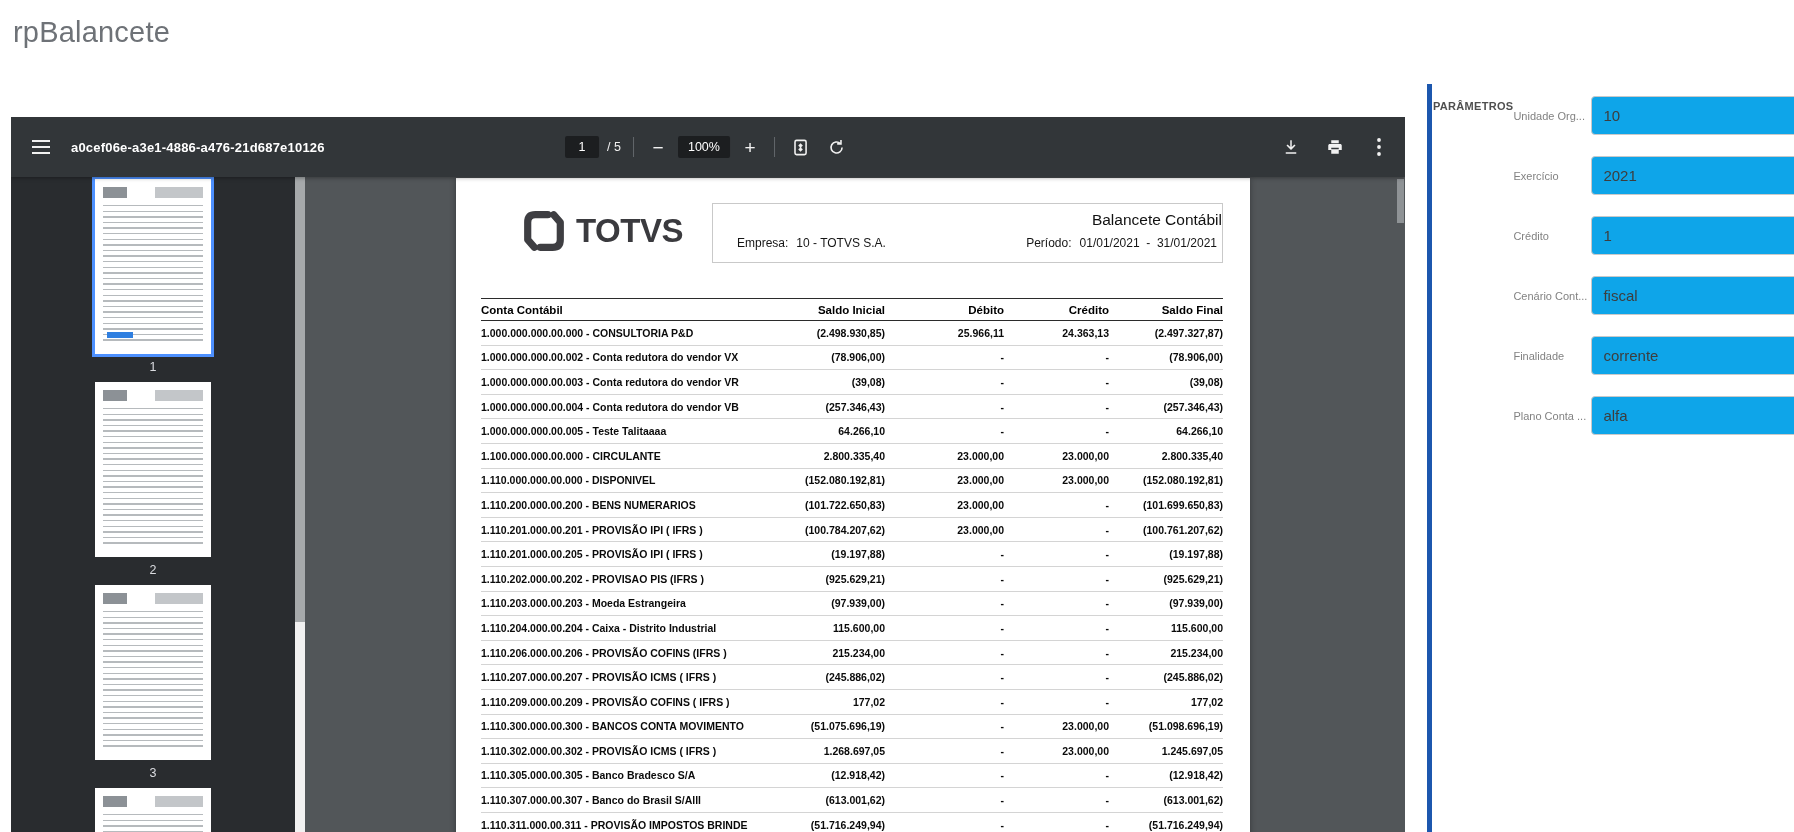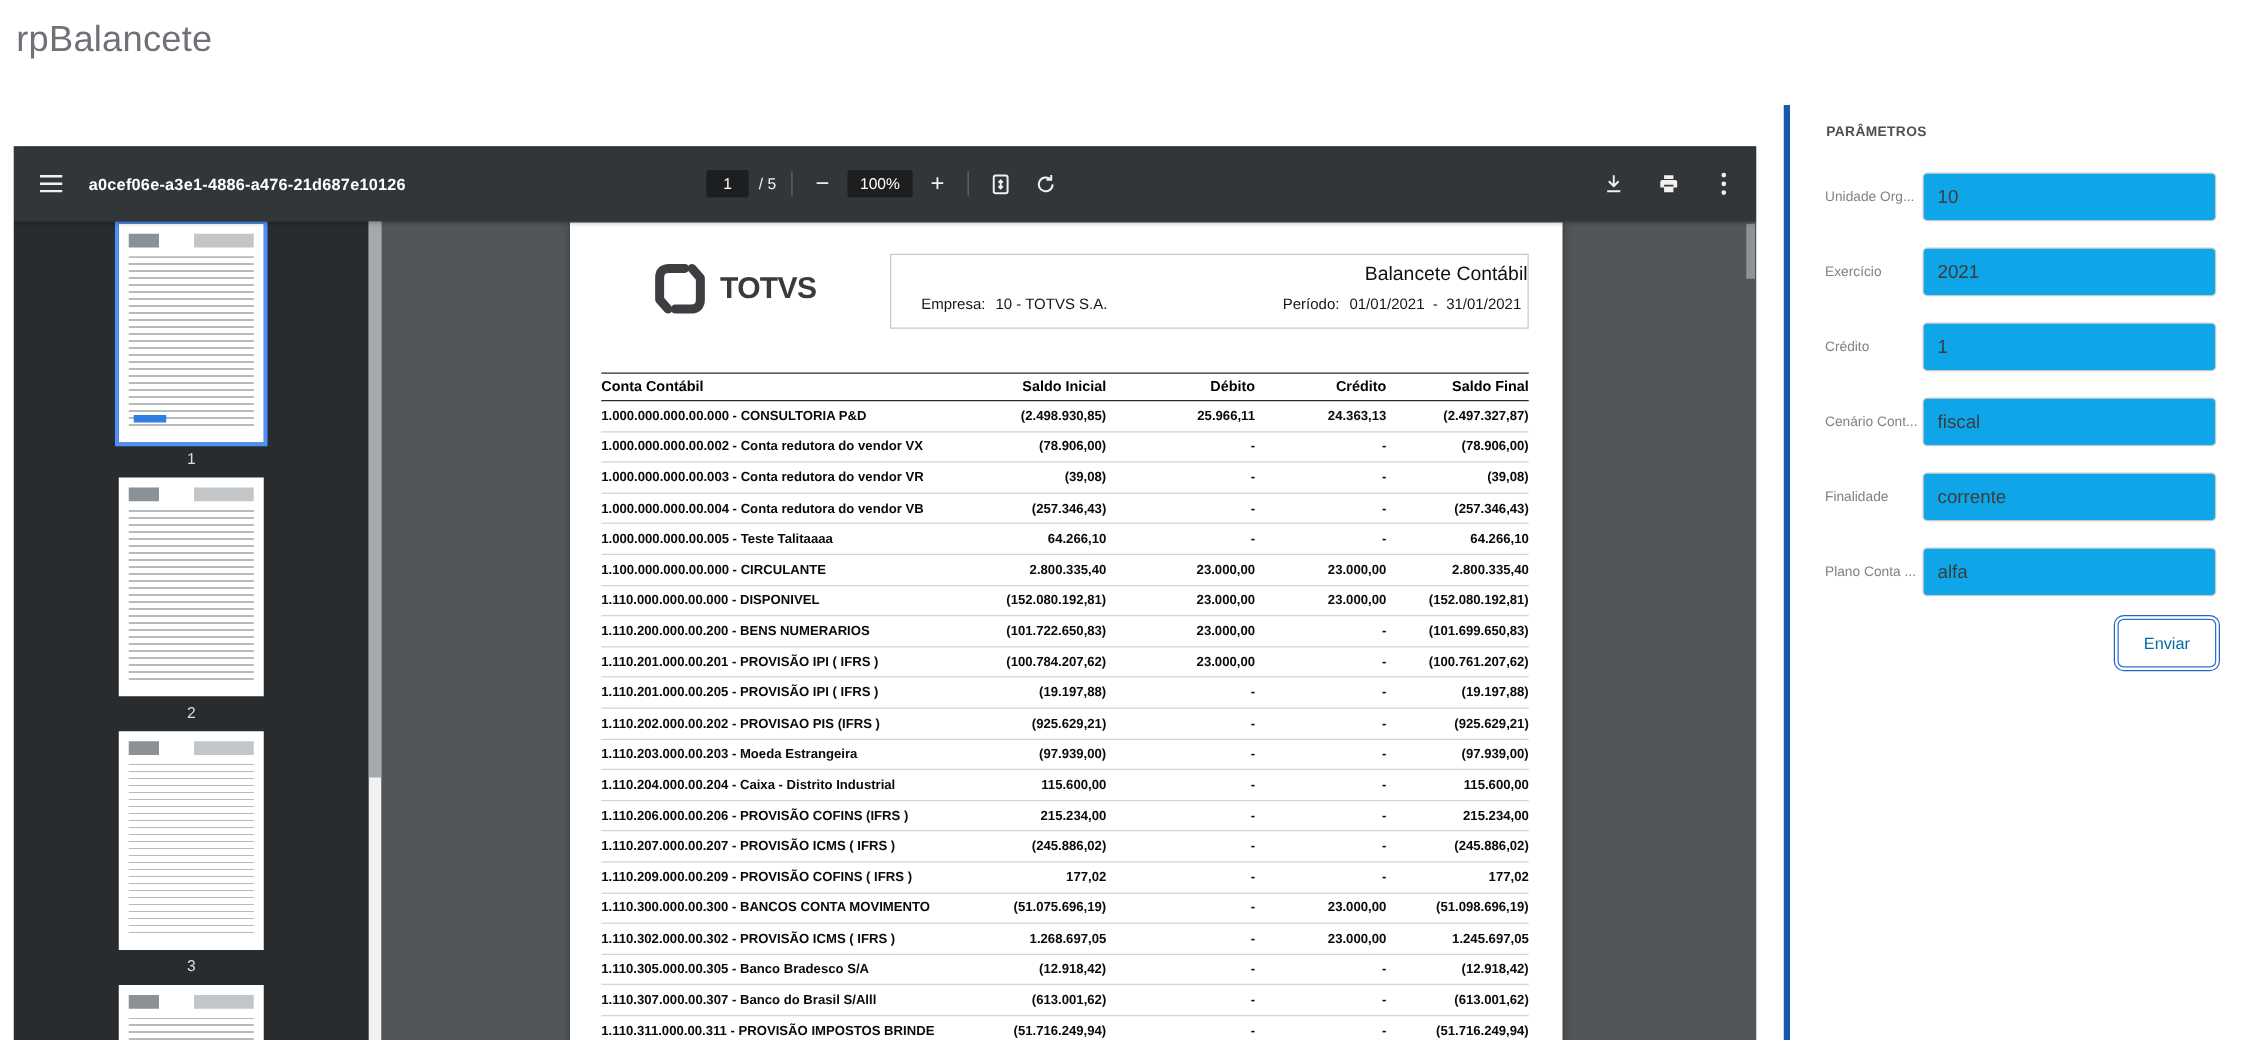--- a/index.html
+++ b/index.html
@@ -58,21 +58,21 @@
   .main-view { flex:1; position:relative; overflow:hidden; }
   .main-scrollbar { position:absolute; right:0; top:0; bottom:0; width:9px; }
   .main-scroll-thumb { position:absolute; top:2px; left:1px; width:7px; height:44px;
     background:#8f9396; }
 
   .pdf-page { position:absolute; left:151px; top:1px; width:794px; height:960px;
     background:#fff; box-shadow:0 1px 6px rgba(0,0,0,.35); }
 
   
   .logo { position:absolute; left:65px; top:30px; display:flex; align-items:center; }
-  .logo-text { font-size:24px; font-weight:800; color:#3a3a3e; margin-left:9px;
+  .logo-text { font-size:33px; font-weight:800; color:#3a3a3e; margin-left:9px;
     letter-spacing:-.5px; }
   .header-box { position:absolute; left:256px; top:25px; width:511px; height:60px;
     border:1px solid #c9c9c9; padding-top:7px; }
   .report-title { text-align:right; font-size:15.5px; font-weight:500; color:#111; }
   .header-line2 { display:flex; justify-content:space-between; margin-top:7px;
     padding:0 5px 0 24px; font-size:12px; font-weight:500; color:#161616; }
   .header-line2 .lbl { margin-right:8px; }
   .header-line2 .pre { white-space:pre; }
 
   .balance-table { position:absolute; left:25px; top:120px; width:742px; }
@@ -80,22 +80,22 @@
     align-items:center; }
   .t-head { height:23px; border-top:1.5px solid #2b2b2b; border-bottom:1.5px solid #2b2b2b;
     font-size:11.5px; font-weight:700; color:#000; }
   .t-row { height:24.6px; border-bottom:1px solid #d4d4d4; font-size:10.5px;
     font-weight:700; color:#0a0a0a; }
   .cell { white-space:nowrap; }
   .cell.num { text-align:right; }
 
   
   .params { position:absolute; left:1427px; top:84px; right:0; bottom:0;
-    background:#fff; border-left:5px solid #1c57ae; padding:12px 21px 0 28px;
-    display:flex; flex-direction:column; }
+    background:#fff; border-left:5px solid #1c57ae; padding:12px 21px 0 0;
+    display:flex; flex-direction:row; }
   .params-title { font-size:11px; font-weight:700; color:#4f4f4f;
     letter-spacing:.3px; margin:4px 0 26px 1px; }
   .param-field { display:flex; align-items:center; margin-bottom:21px; flex:none; }
   .param-field label { width:78px; flex:none; font-size:11px; color:#828282;
     white-space:nowrap; overflow:hidden; }
   .param-field input { flex:1; height:39px; border:1px solid #c9c9c9;
     border-radius:4px; padding:0 11px; font-size:15px; color:#3d3d3d;
     font-family:"Liberation Sans", sans-serif; background:#0ea5e9; }
   .enviar { align-self:flex-end; margin-top:-3px; width:79px; height:39px;
     background:#fff; color:#0369a1; font-size:13px; border:1.5px solid #2f6fd1;

